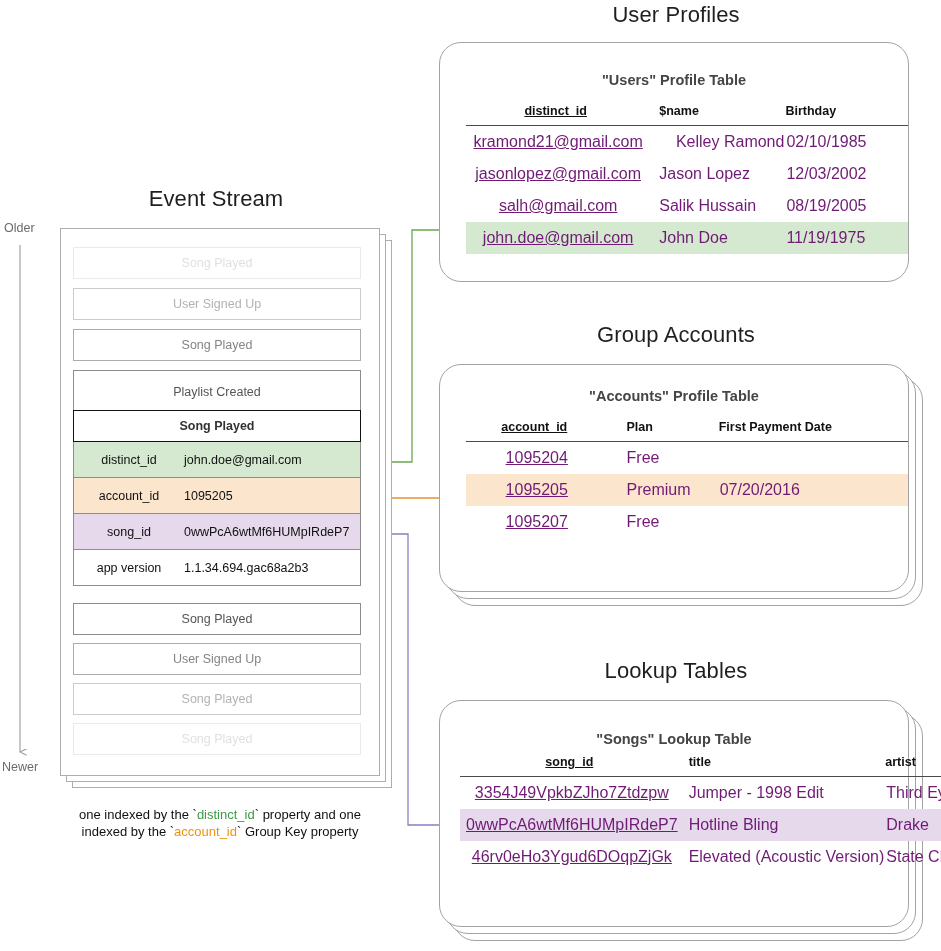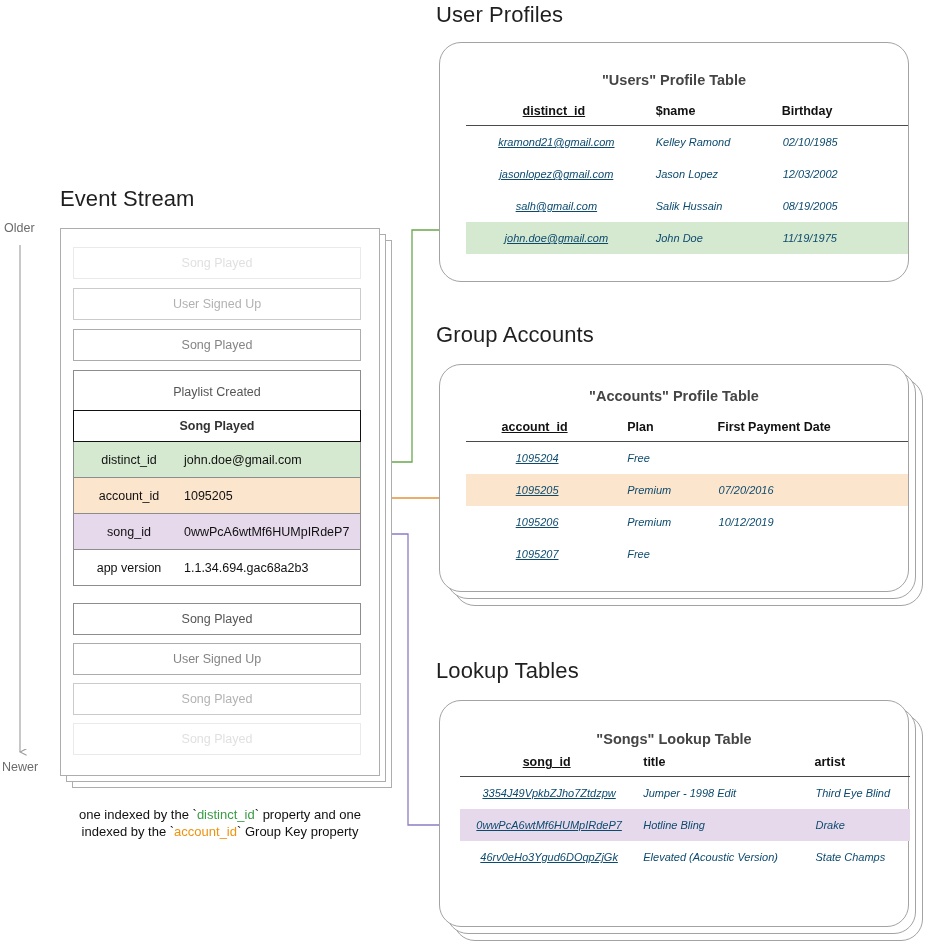--- a/index.html
+++ b/index.html
@@ -12,21 +12,21 @@
     overflow:hidden;
   }
   .stage{position:absolute;left:0;top:0;width:941px;height:951px;}
 
   
   #connectors{position:absolute;left:0;top:0;width:941px;height:951px;pointer-events:none;}
 
   
   .section-title{
     position:absolute;
-    text-align:left;
+    text-align:center;
     font-size:22px;
     font-weight:400;
     color:#1f1f1f;
     letter-spacing:0.1px;
   }
 
   
   .card-stack{position:absolute;}
   .card-stack .sheet{
     position:absolute;
@@ -53,26 +53,25 @@
     font-size:12.5px;
     font-weight:bold;
     color:#111;
     padding:0 0 7px 0;
     text-align:left;
     white-space:nowrap;
   }
   .dtable th.key{ text-decoration:underline; text-align:center;}
   .dtable thead tr{border-bottom:1.2px solid #4a4a4a;}
   .dtable td{
-    font-size:11px;
-    color:#0c4a6e;
+    font-size:16px;
+    color:#701a75;
     height:30px;
     vertical-align:middle;
     white-space:nowrap;
-    font-style:italic;
   }
   .dtable td.key{text-align:center;}
   .dtable td.key span{text-decoration:underline;}
   .dtable tbody tr.hl-green{background:#d5e8d0;}
   .dtable tbody tr.hl-orange{background:#fce5cd;}
   .dtable tbody tr.hl-purple{background:#e6d9ec;}
   .dtable tbody tr td:first-child{padding-left:6px;}
 
   
   .es-stack .sheet{
@@ -240,21 +239,21 @@
     <thead>
       <tr>
         <th class="key" style="width:180px;">distinct_id</th>
         <th style="width:130px;padding-left:14px;">$name</th>
         <th style="width:132px;">Birthday</th>
       </tr>
     </thead>
     <tbody>
       <tr>
         <td class="key"><span>kramond21@gmail.com</span></td>
-        <td style="padding-left:14px;">Kelley Ramond</td>
+        <td style="padding-left:14px;text-align:right;">Kelley Ramond</td>
         <td>02/10/1985</td>
       </tr>
       <tr>
         <td class="key"><span>jasonlopez@gmail.com</span></td>
         <td style="padding-left:14px;">Jason Lopez</td>
         <td>12/03/2002</td>
       </tr>
       <tr>
         <td class="key"><span>salh@gmail.com</span></td>
         <td style="padding-left:14px;">Salik Hussain</td>
@@ -291,25 +290,20 @@
         <td class="key"><span>1095204</span></td>
         <td style="padding-left:24px;">Free</td>
         <td></td>
       </tr>
       <tr class="hl-orange">
         <td class="key"><span>1095205</span></td>
         <td style="padding-left:24px;">Premium</td>
         <td>07/20/2016</td>
       </tr>
       <tr>
-        <td class="key"><span>1095206</span></td>
-        <td style="padding-left:24px;">Premium</td>
-        <td>10/12/2019</td>
-      </tr>
-      <tr>
         <td class="key"><span>1095207</span></td>
         <td style="padding-left:24px;">Free</td>
         <td></td>
       </tr>
     </tbody>
   </table>
 
   <div class="section-title" style="left:436px;top:658px;width:480px;">Lookup Tables</div>
 
   <div class="card-stack" style="left:439px;top:700px;width:484px;height:248px;">

